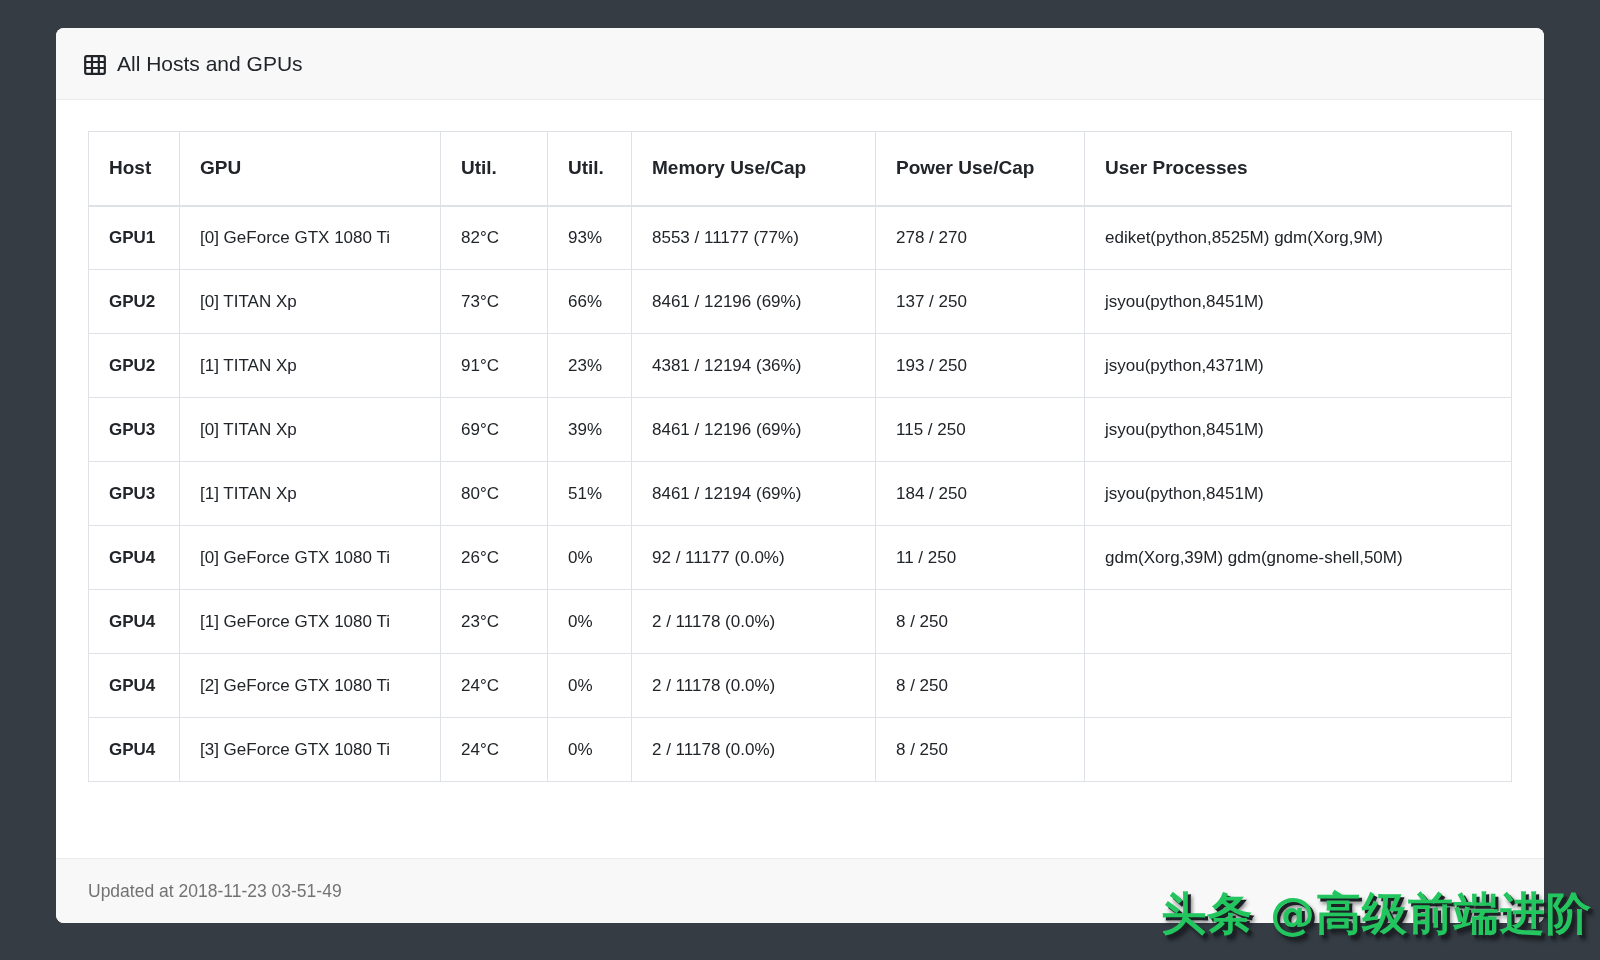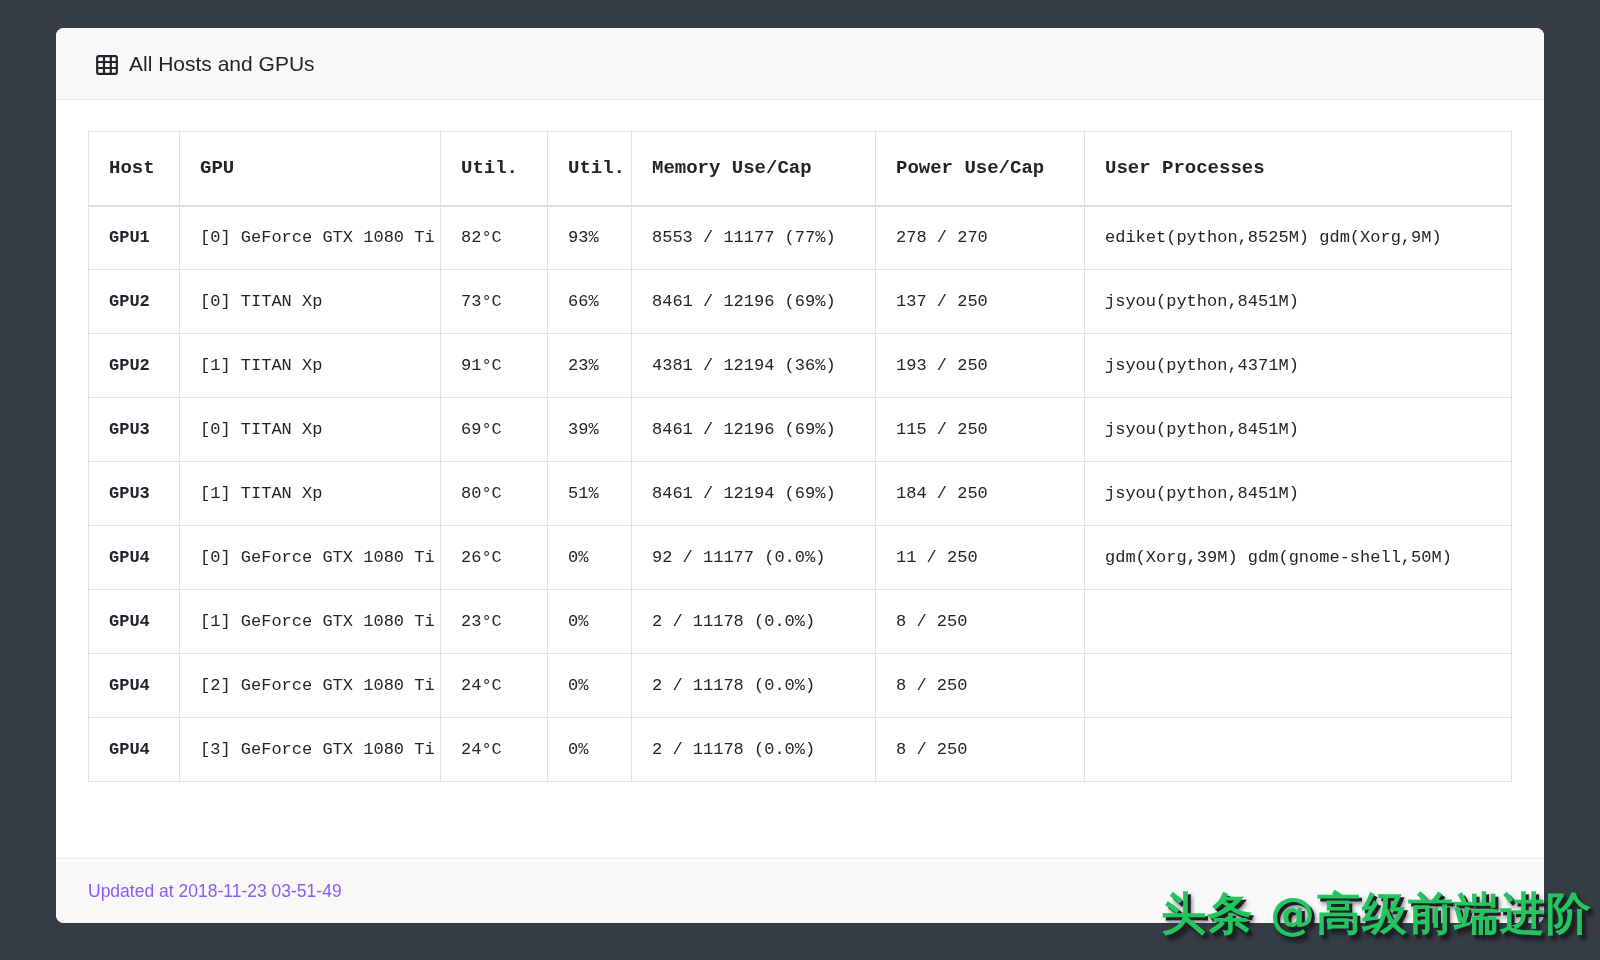--- a/index.html
+++ b/index.html
@@ -22,40 +22,39 @@
     flex-direction: column;
     overflow: hidden;
   }
   .card-header {
     height: 72px;
     flex: 0 0 72px;
     background: #f8f8f9;
     border-bottom: 1px solid #e8eaec;
     display: flex;
     align-items: center;
-    padding: 0 40px;
+    padding: 0 28px;
     font-size: 21px;
     color: #212529;
   }
   .card-header .icon {
     display: inline-flex;
     margin-right: 11px;
     position: relative;
     top: 1px;
   }
   .card-body {
     flex: 1 1 auto;
     background: #ffffff;
     padding: 31px 32px;
   }
   table.gpu-table {
     width: 100%;
     border-collapse: collapse;
     table-layout: fixed;
-    font-family: Liberation Mono, monospace;
   }
   .gpu-table th, .gpu-table td {
     border: 1px solid #dee2e6;
     text-align: left;
     vertical-align: middle;
     padding: 0 20px;
     white-space: nowrap;
     overflow: hidden;
   }
   .gpu-table th {
@@ -79,21 +78,21 @@
   .col-proc { width: auto; }
   .card-footer {
     flex: 0 0 65px;
     height: 65px;
     background: #f8f8f9;
     border-top: 1px solid #e8eaec;
     display: flex;
     align-items: center;
     padding: 0 32px;
     font-size: 17.5px;
-    color: #8b5cf6;
+    color: #737373;
   }
   .watermark {
     position: absolute;
     right: 8px;
     bottom: 16px;
     font-size: 45px;
     font-weight: bold;
     color: #22c55e;
     letter-spacing: 1px;
     text-shadow: 3px 3px 0 #1d2126, 4px 5px 4px rgba(0,0,0,0.55);

